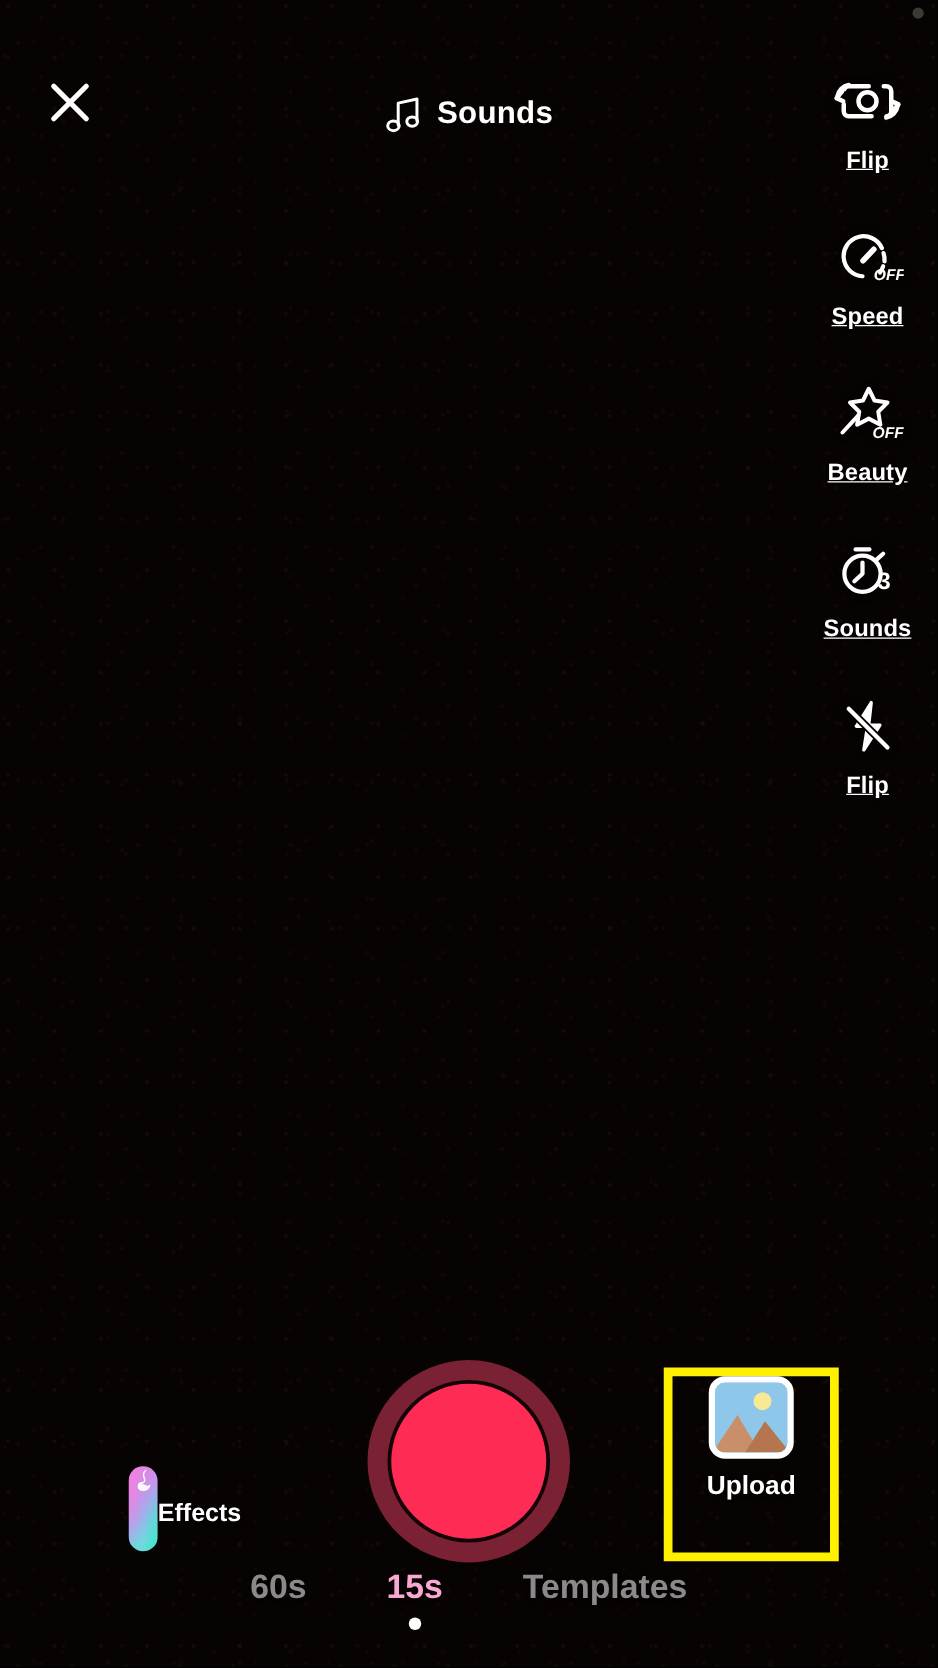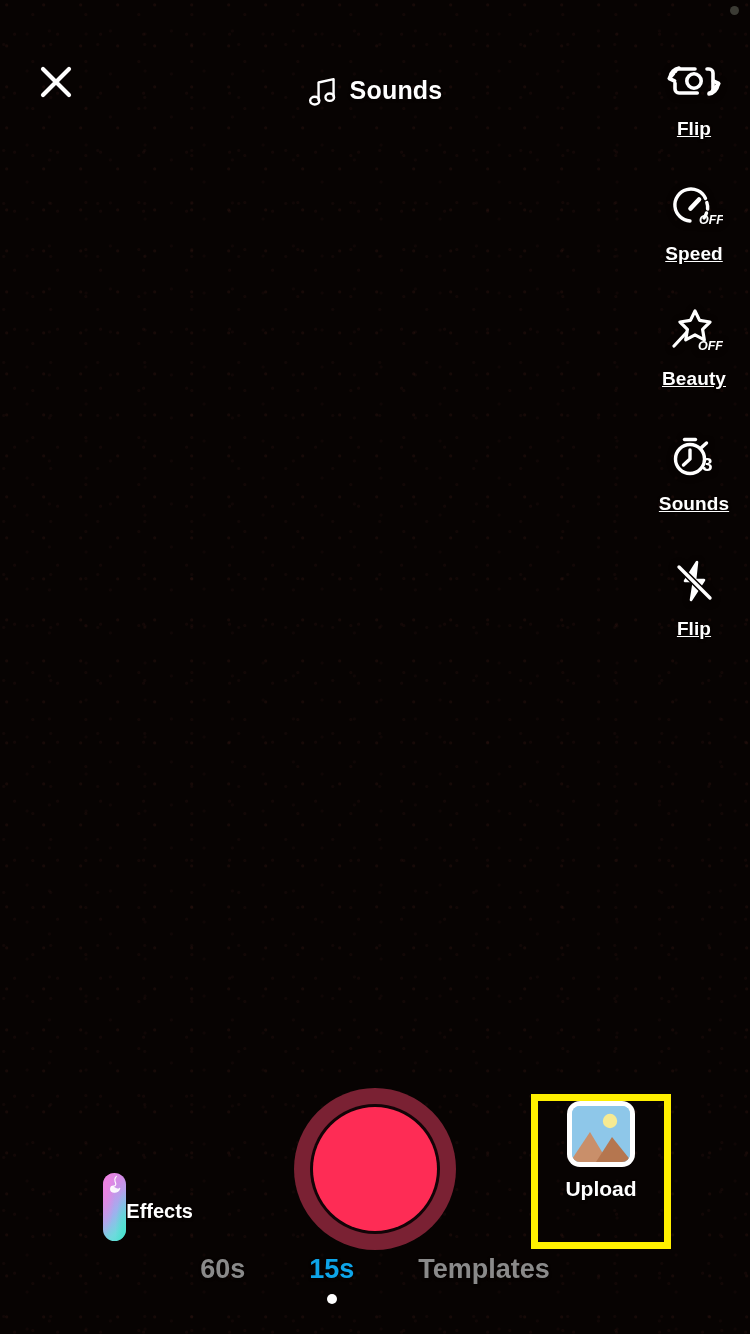--- a/index.html
+++ b/index.html
@@ -162,21 +162,21 @@
     display:flex; flex-direction:column; align-items:center;
     cursor:pointer;
     padding:0 32px;
   }
   .mode-label {
     font-size:27px; font-weight:bold;
     text-shadow:0 1px 3px rgba(0,0,0,.6);
     white-space:nowrap;
   }
   .mode-item.inactive .mode-label { color:#8a8a8a; }
-  .mode-item.active .mode-label { color:#0ea5e9; }
+  .mode-item.active .mode-label { color:#f9a8d4; }
   .mode-dot {
     margin-top:9px;
     width:10px; height:10px; border-radius:50%;
     background:#fff;
   }
   .mode-item.inactive .mode-dot { visibility:hidden; }
 </style>
 </head>
 <body>
 

